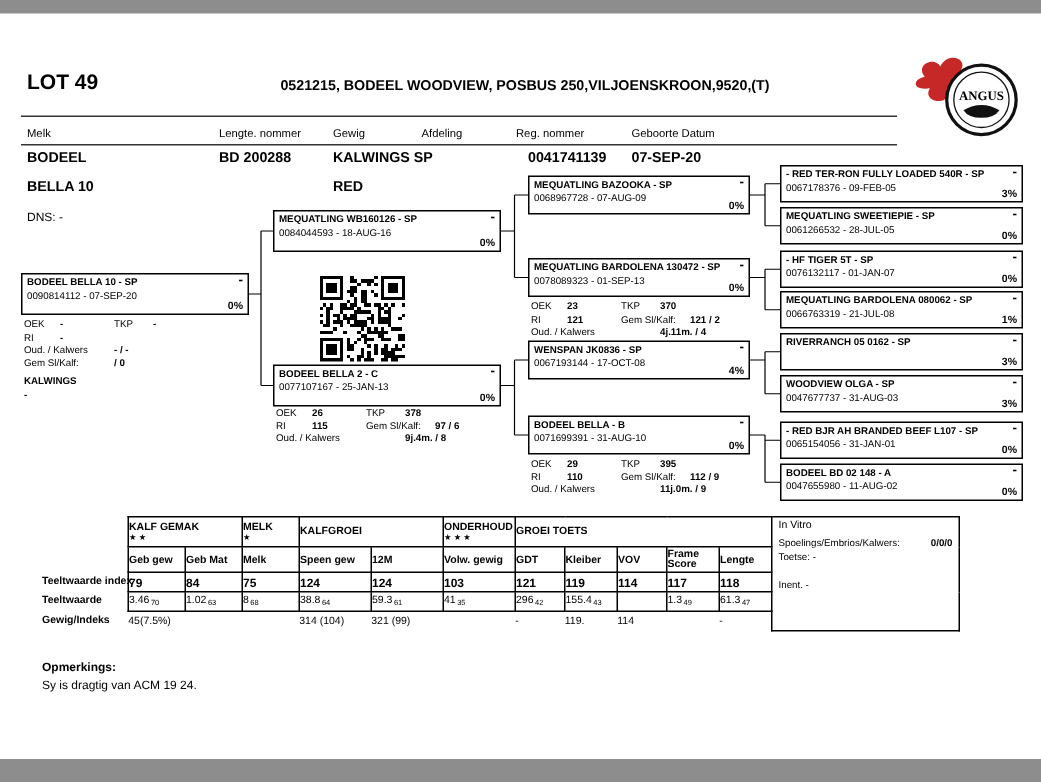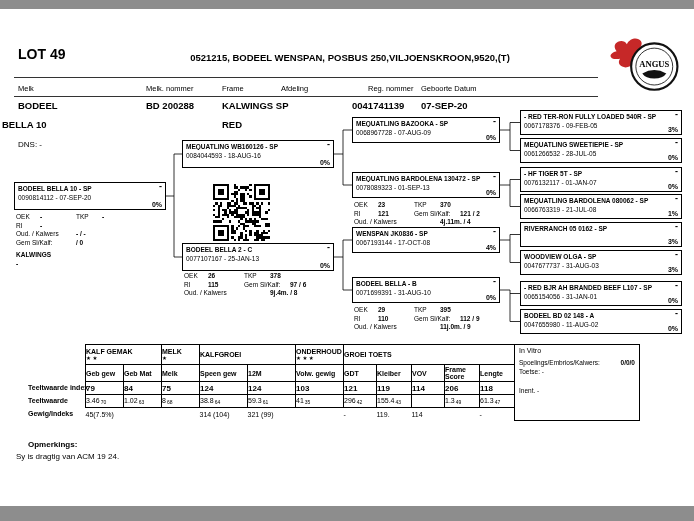--- a/index.html
+++ b/index.html
@@ -37,52 +37,52 @@
   .ci{border:1px solid #000;font-weight:bold;font-size:8px!important;height:13px}
   .ce{border:1px solid #000;height:13px}
   .acc{font-size:5px;vertical-align:-1px;margin-left:1px}
   .cg{border:none;height:13px}
   .iv{border:1px solid #000;vertical-align:top!important;text-align:left!important;padding:2px 4px!important;font-size:6.5px!important}
   .ivt{font-size:7px;margin-bottom:5px}
   .ivr{display:flex;justify-content:space-between;margin-bottom:2px}
   .ivr3{margin-top:12px}
   .rowlbl{position:absolute;left:28px;font-size:7px;font-weight:bold;white-space:nowrap}
   .remark-lbl{position:absolute;left:28px;top:440px;font-size:8px;font-weight:bold}
-  .remark-txt{position:absolute;left:16px;top:452px;font-size:8px}
+  .remark-txt{position:absolute;left:28px;top:452px;font-size:8px}
 </style>
 </head>
 <body>
 
 <div class="page"></div>
 
 <div class="lot">LOT 49</div>
-<div class="breeder">0521215,  BODEEL WENSPAN, POSBUS 250,VILJOENSKROON,9520,(T)</div>
+<div class="breeder">0521215,  BODEEL WOODVIEW, POSBUS 250,VILJOENSKROON,9520,(T)</div>
 <svg class="abs" style="left:600px;top:34px;width:88px;height:60px" viewBox="0 0 100 70">
   <path d="M18,20 C10,10 26,4 30,12 C36,0 52,6 46,15 C60,10 62,24 50,27 C58,36 44,42 38,33 C32,44 16,38 22,29 C8,31 8,22 18,20 Z" fill="#c62828"></path>
   <circle cx="62" cy="38" r="27" fill="#ffffff" stroke="#111" stroke-width="2.5"></circle>
   <circle cx="62" cy="38" r="21.5" fill="none" stroke="#111" stroke-width="1"></circle>
   <path d="M48,46 q14,-8 28,0 q-4,6 -14,6 q-10,0 -14,-6 Z" fill="#111"></path>
   <text x="62" y="38" text-anchor="middle" font-size="10" font-weight="bold" font-family="Liberation Serif, serif">ANGUS</text>
 </svg>
 <div class="hr" style="top:77px"></div>
 
 <div class="collbl" style="left:18px">Melk</div>
-<div class="collbl" style="left:146px">Melk. nommer</div>
-<div class="collbl" style="left:222px">Frame</div>
+<div class="collbl" style="left:146px">Lengte. nommer</div>
+<div class="collbl" style="left:222px">Gewig</div>
 <div class="collbl" style="left:281px">Afdeling</div>
-<div class="collbl" style="left:368px">Reg. nommer</div>
+<div class="collbl" style="left:344px">Reg. nommer</div>
 <div class="collbl" style="left:421px">Geboorte Datum</div>
 <div class="hr" style="top:96px"></div>
 
 <div class="colval" style="left:18px">BODEEL</div>
 <div class="colval" style="left:146px">BD 200288</div>
 <div class="colval" style="left:222px">KALWINGS SP</div>
 <div class="colval" style="left:352px">0041741139</div>
 <div class="colval" style="left:421px">07-SEP-20</div>
-<div class="colval row2" style="left:2px">BELLA 10</div>
+<div class="colval row2" style="left:18px">BELLA 10</div>
 <div class="colval row2" style="left:222px">RED</div>
 <div class="dns">DNS: -</div>
 
 <svg class="connectors">
   <path d="M166 196 H174 M174 154 V257 M174 154 H182 M174 257 H182
            M334 154 H343 M343 130 V185 M343 130 H352 M343 185 H352
            M334 257 H343 M343 240 V290 M343 240 H352 M343 290 H352
            M500 130 H510 M510 122.5 V150.5 M510 122.5 H520 M510 150.5 H520
            M500 185 H510 M510 179.5 V206.5 M510 179.5 H520 M510 206.5 H520
            M500 240 H510 M510 234.5 V262.5 M510 234.5 H520 M510 262.5 H520
@@ -539,21 +539,21 @@
   <tr>
     <td class="ci">79</td>
     <td class="ci">84</td>
     <td class="ci">75</td>
     <td class="ci">124</td>
     <td class="ci">124</td>
     <td class="ci">103</td>
     <td class="ci">121</td>
     <td class="ci">119</td>
     <td class="ci">114</td>
-    <td class="ci">206</td>
+    <td class="ci">117</td>
     <td class="ci">118</td>
   </tr>
   <tr>
     <td class="ce"><span>3.46</span><span class="acc">70</span></td>
     <td class="ce"><span>1.02</span><span class="acc">63</span></td>
     <td class="ce"><span>8</span><span class="acc">68</span></td>
     <td class="ce"><span>38.8</span><span class="acc">64</span></td>
     <td class="ce"><span>59.3</span><span class="acc">61</span></td>
     <td class="ce"><span>41</span><span class="acc">35</span></td>
     <td class="ce"><span>296</span><span class="acc">42</span></td>

